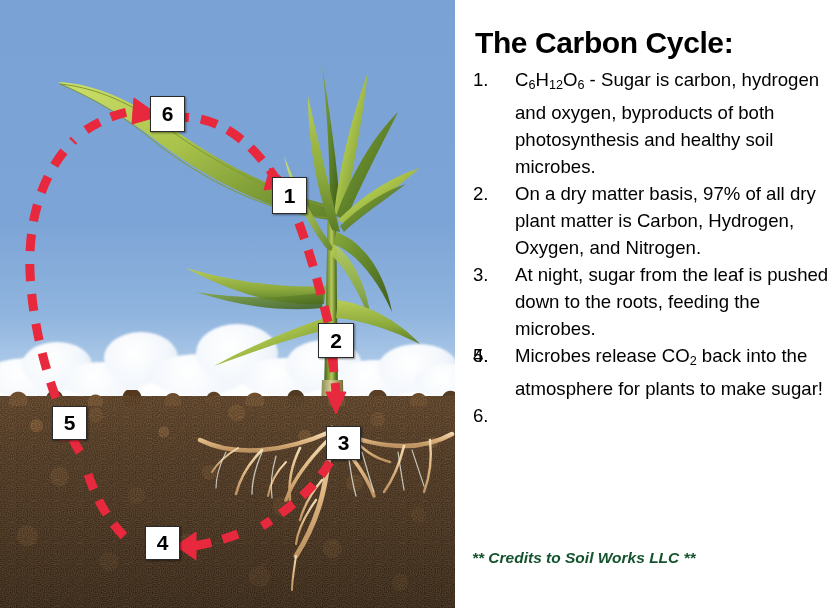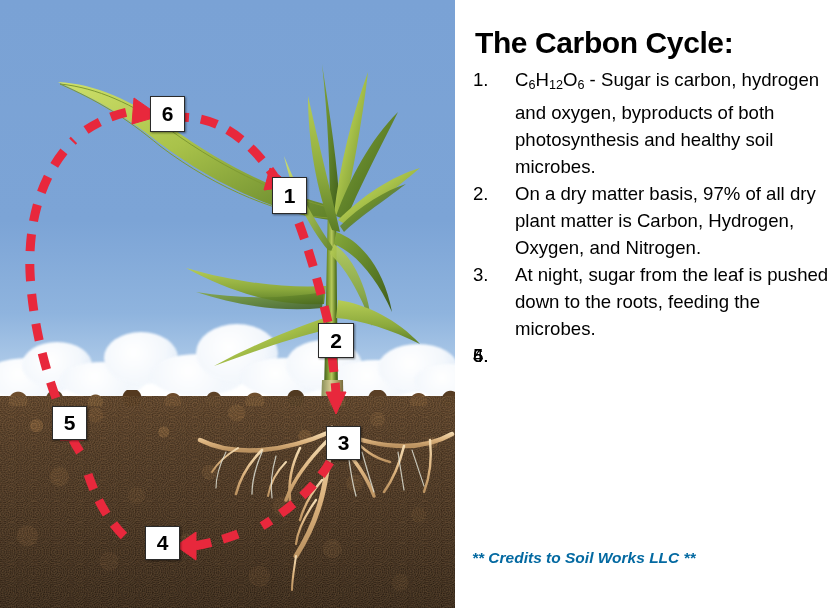--- a/index.html
+++ b/index.html
@@ -125,21 +125,21 @@
   }
   ol.steps li{
     position:relative;margin:0 0 0 0;padding:0 0 0 22px;
   }
   ol.steps li .num{
     position:absolute;left:-20px;top:0;width:30px;text-align:left;
   }
   sub{font-size:0.68em;vertical-align:-0.22em;}
   .credits{
     position:absolute;left:17px;top:549px;
-    font-size:15.5px;font-style:italic;font-weight:bold;color:#0369a1;
+    font-size:15.5px;font-style:italic;font-weight:bold;color:#14532d;
   }
 </style>
 </head>
 <body>
 
 <div id="root">
 
   <div class="illus">
 
     <div class="sky"></div>
@@ -335,19 +335,19 @@
     </div>
   </div>
 
   <div class="panel">
     <div class="title">The Carbon Cycle:</div>
     <ol class="steps" id="steps-list">
         <li><span class="num">1.</span><span><span>C</span><sub>6</sub><span>H</span><sub>12</sub><span>O</span><sub>6</sub><span> - Sugar is carbon, hydrogen and oxygen, byproducts of both photosynthesis and healthy soil microbes.</span></span></li>
         <li><span class="num">2.</span><span><span>On a dry matter basis, 97% of all dry plant matter is Carbon, Hydrogen, Oxygen, and Nitrogen.</span></span></li>
         <li><span class="num">3.</span><span><span>At night, sugar from the leaf is pushed down to the roots, feeding the microbes.</span></span></li>
         <li><span class="num">4.</span></li>
-        <li><span class="num">5.</span></li>
+        <li><span class="num">5.</span><span><span>Microbes release CO</span><sub>2</sub><span> back into the atmosphere for plants to make sugar!</span></span></li>
         <li><span class="num">6.</span></li>
       </ol>
     <div class="credits">** Credits to Soil Works LLC **</div>
   </div>
 
 </div>
 
 </body></html>

